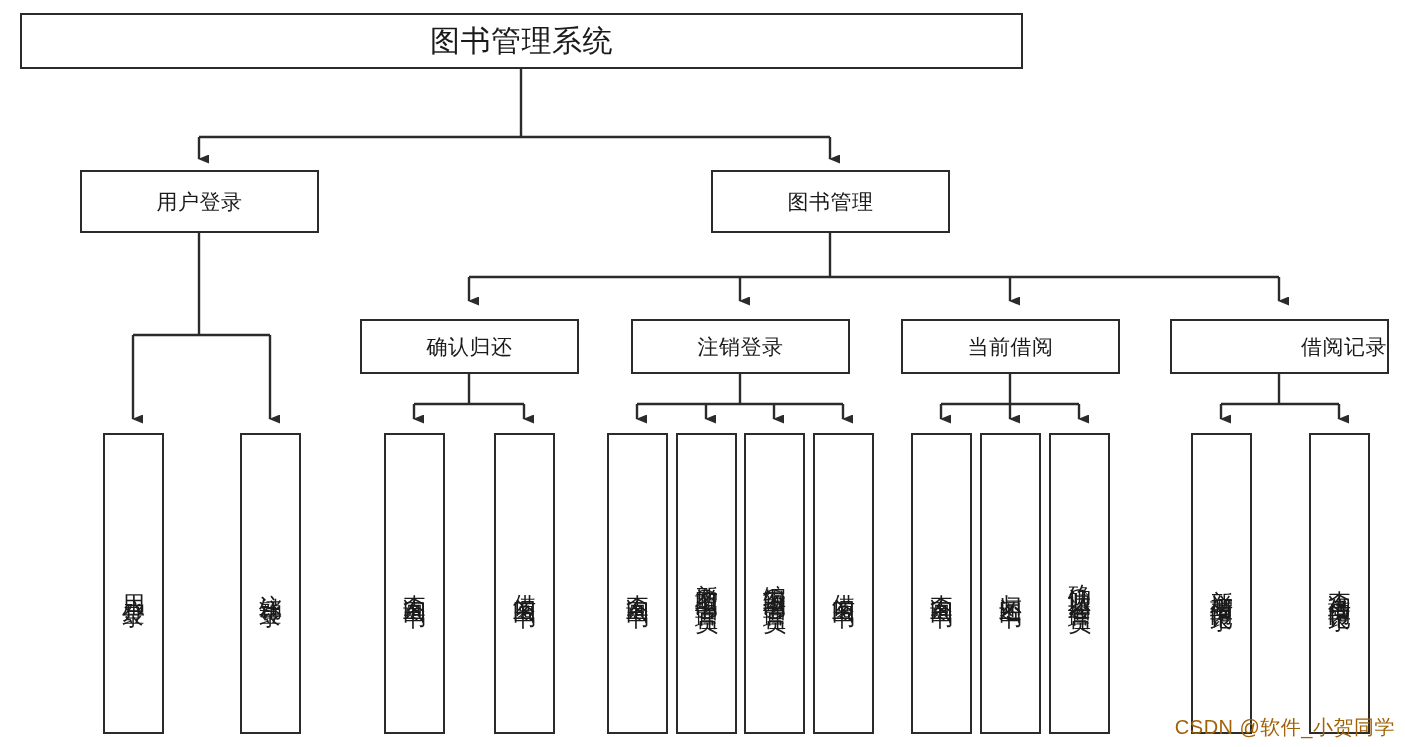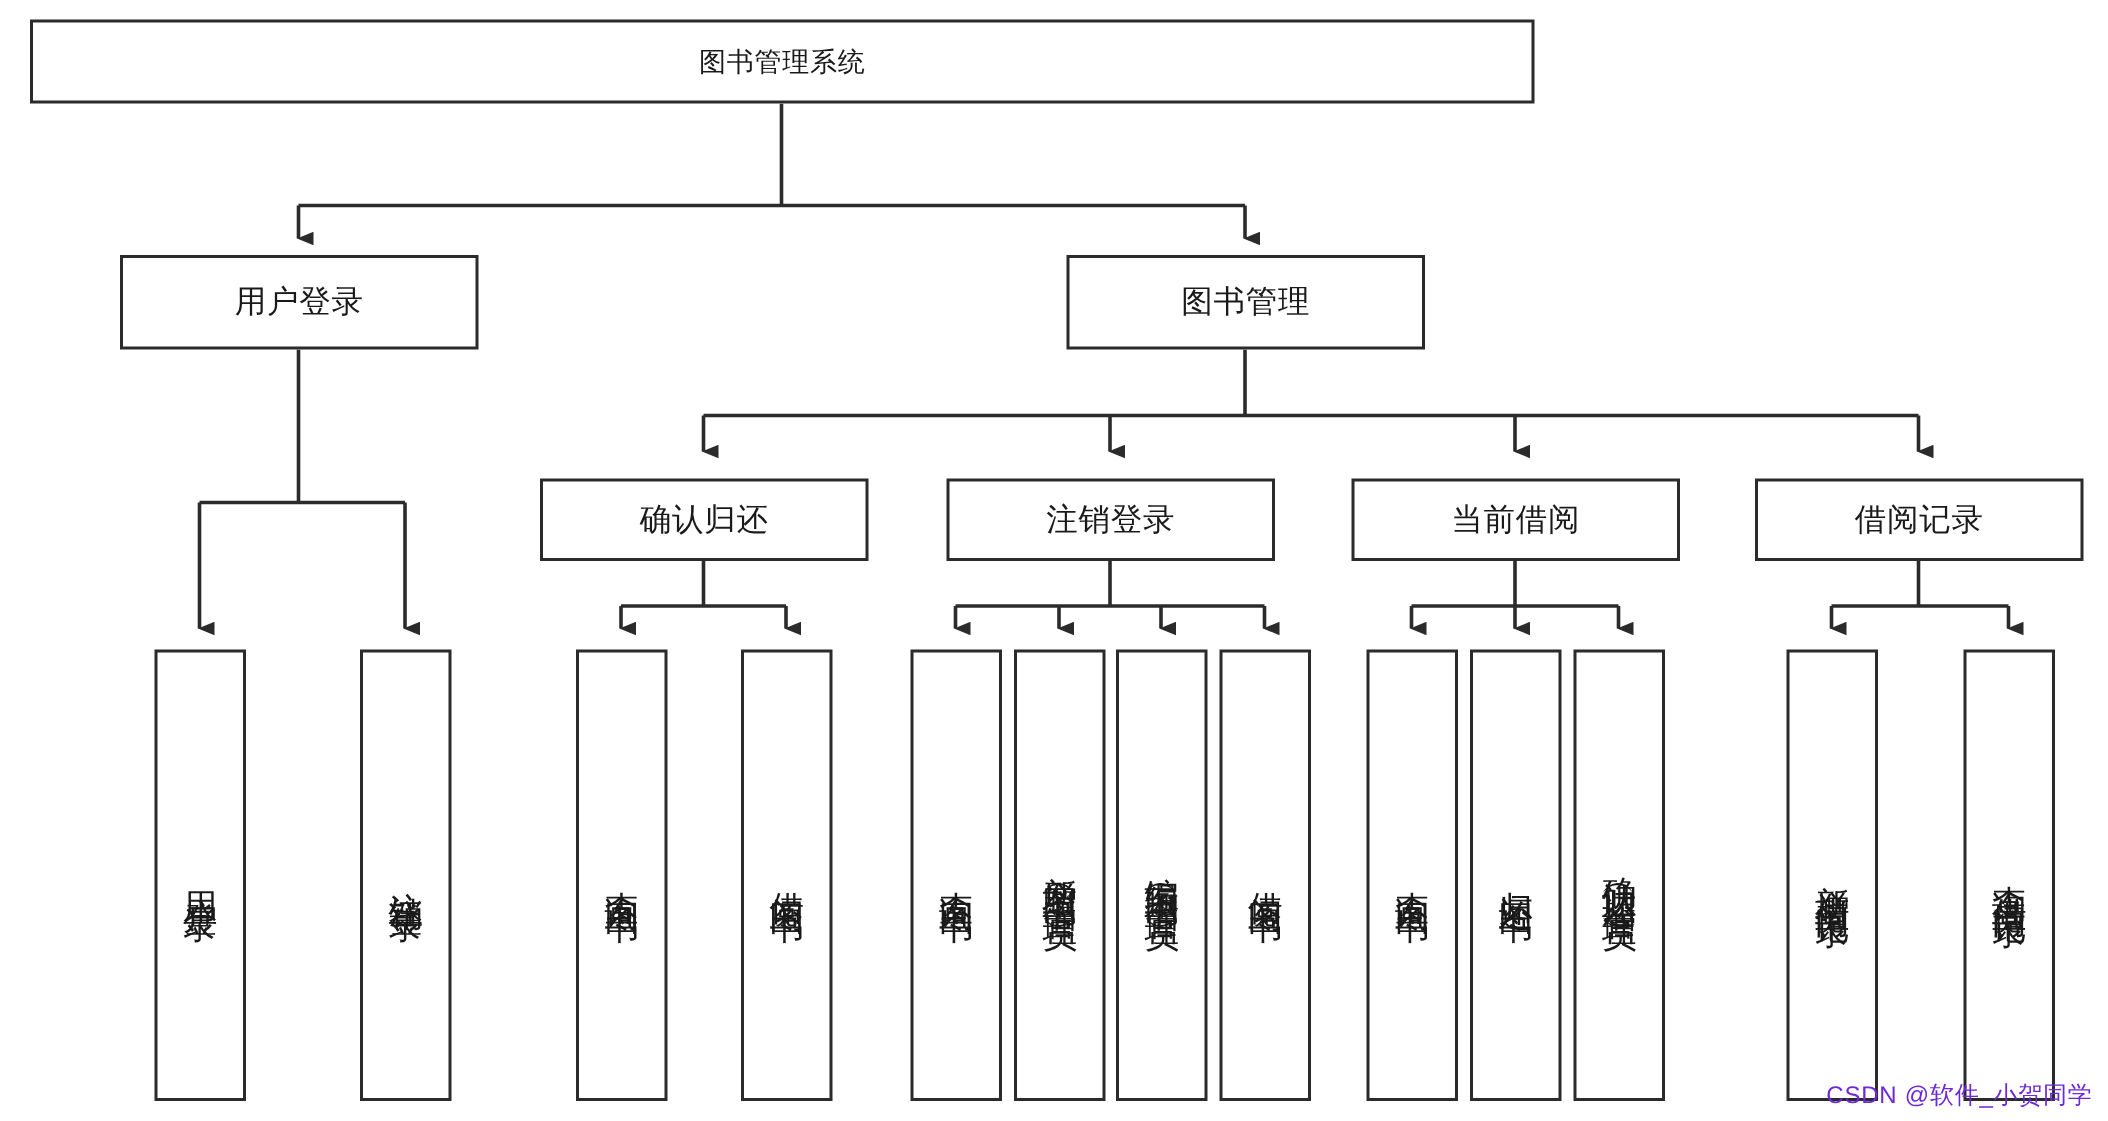--- a/index.html
+++ b/index.html
@@ -21,39 +21,39 @@
     color:#1a1a1a;
     z-index:2;
   }
   .node .lbl{
     display:block;
     text-align:center;
     line-height:1.12;
     white-space:nowrap;
   }
   .node.h .lbl{font-size:21px;letter-spacing:.5px;}
-  .node.root .lbl{font-size:18px;letter-spacing:.5px;}
+  .node.root .lbl{font-size:30px;letter-spacing:.5px;}
 
   
   .node.v{align-items:center;justify-content:center;}
   .node.v .lbl{
     writing-mode:vertical-rl;
     text-orientation:upright;
     font-size:23px;
     letter-spacing:4px;
     line-height:1;
     white-space:nowrap;
   }
 
   .watermark{
     position:absolute;
     right:10px;
     bottom:6px;
-    font-size:16px;
-    color:#6d28d9;
+    font-size:20px;
+    color:#a16207;
     letter-spacing:.5px;
     z-index:5;
     white-space:nowrap;
   }
 </style>
 </head>
 <body>
 
 <div id="canvas">
 
@@ -120,21 +120,21 @@
 
   <div class="node h" style="left:360px;top:319px;width:219px;height:55px;">
     <span class="lbl">确认归还</span>
   </div>
   <div class="node h" style="left:631px;top:319px;width:219px;height:55px;">
     <span class="lbl">注销登录</span>
   </div>
   <div class="node h" style="left:901px;top:319px;width:219px;height:55px;">
     <span class="lbl">当前借阅</span>
   </div>
-  <div class="node h" style="left:1170px;top:319px;width:219px;height:55px;">
+  <div class="node h" style="left:1170px;top:319px;width:219px;height:55px;justify-content:flex-end;">
     <span class="lbl">借阅记录</span>
   </div>
 
   <div class="node v" style="left:103px;top:433px;width:61px;height:301px;">
     <span class="lbl">用户登录</span>
   </div>
   <div class="node v" style="left:240px;top:433px;width:61px;height:301px;">
     <span class="lbl">注销登录</span>
   </div>
 

